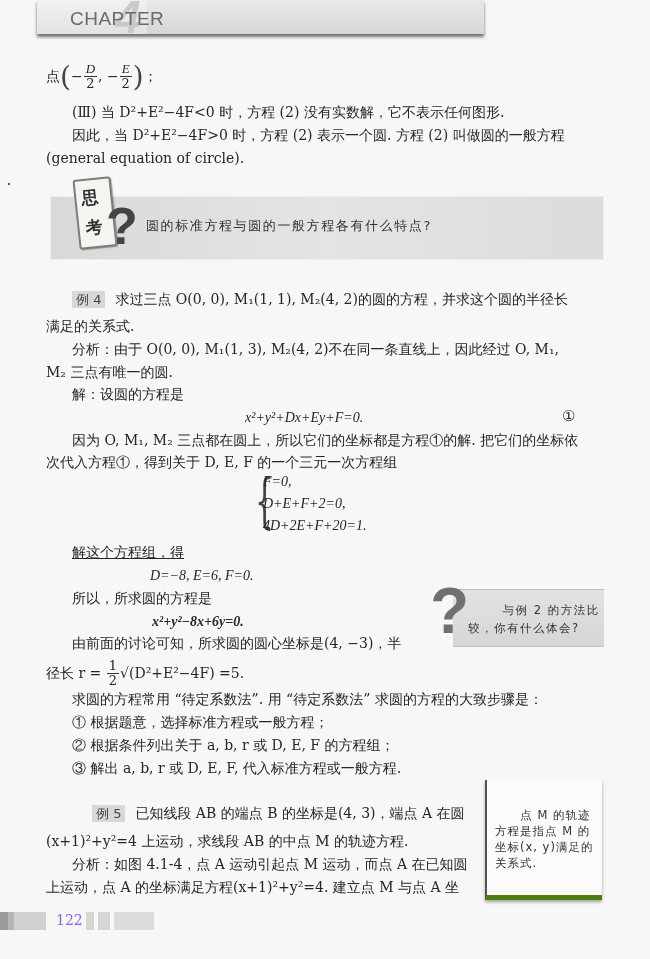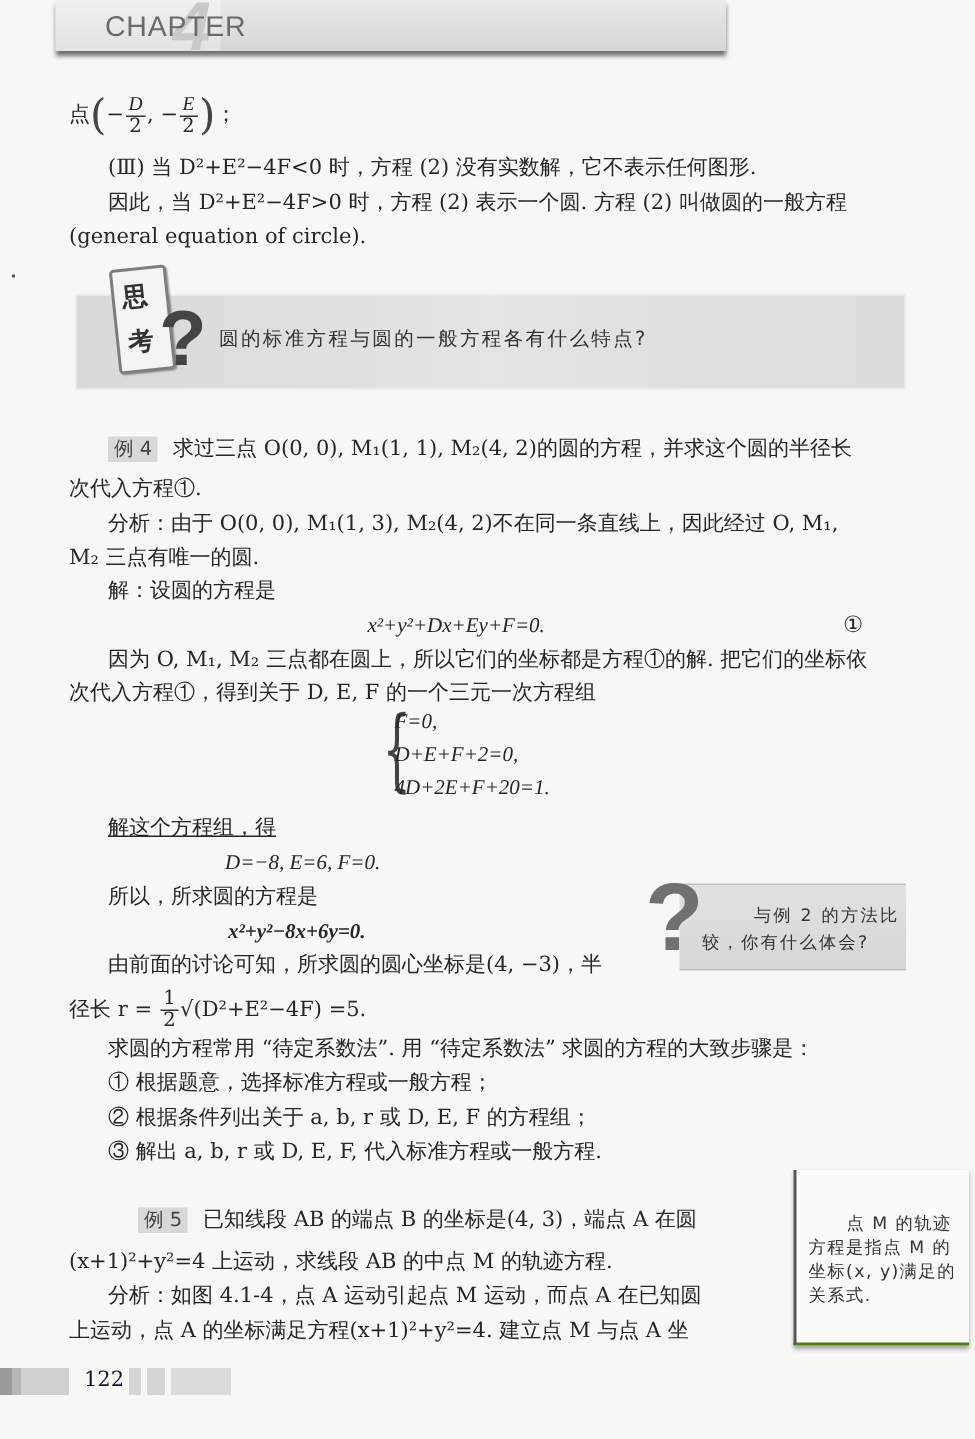--- a/index.html
+++ b/index.html
@@ -59,28 +59,27 @@
   .sys-line { position: absolute; left: 8px; font-size: 14px; white-space: nowrap; }
   .side-q-box {
     position: absolute; left: 453px; top: 589px; width: 151px; height: 56px;
     background: linear-gradient(#e2e2e0, #d6d6d4);
     border-top: 1px solid #bfbfbd; border-bottom: 1px solid #bfbfbd;
   }
   .side-q-mark { position: absolute; left: 430px; top: 574px; font-size: 64px; font-weight: bold; color: #707070; font-family: "Liberation Sans", sans-serif; }
   .side-q-text { position: absolute; left: 468px; top: 601px; width: 132px; font-size: 11.5px; line-height: 18px; letter-spacing: 1.5px; font-family: "DejaVu Sans", sans-serif; text-indent: 3em; color: #333; white-space: normal; }
   .note-card {
     position: absolute; left: 485px; top: 780px; width: 115px; height: 115px;
-    background: #fbfbf9; border-left: 2px solid #555; border-bottom: 2px solid #4d7c0f;
+    background: #fbfbf9; border-left: 2px solid #555; border-bottom: 5px solid #4d7c0f;
     box-shadow: 0 2px 3px rgba(0,0,0,0.35);
-    margin-left: 44px;
   }
   .note-text { position: absolute; left: 8px; top: 27px; width: 102px; font-size: 11.5px; line-height: 16px; letter-spacing: 1px; text-indent: 2.2em; font-family: "DejaVu Sans", sans-serif; color: #333; white-space: normal; }
   .footer-bars { position: absolute; left: 0; top: 912px; height: 18px; width: 650px; }
   .fb { position: absolute; top: 0; height: 18px; }
-  .page-num { position: absolute; left: 56px; top: 912px; font-size: 14px; color: #0f172a; }
+  .page-num { position: absolute; left: 56px; top: 912px; font-size: 14px; color: #8b5cf6; }
   .margin-dot { position: absolute; left: 8px; top: 183px; width: 2px; height: 2px; background: #555; }
 </style>
 </head>
 <body>
 
 <div class="header-band">
   <div class="header-left">
     <span class="chapter-num">4</span>
     <span class="chapter-word">CHAPTER</span>
   </div>
@@ -99,21 +98,21 @@
 <div class="think-card">
   <span class="c1">思</span>
   <span class="c2">考</span>
 </div>
 <span class="think-q">?</span>
 <span class="think-text">圆的标准方程与圆的一般方程各有什么特点?</span>
 
 <div class="p ind" style="top:290px;">
   <span class="ex-label">例 4</span><span>求过三点 O(0, 0), M₁(1, 1), M₂(4, 2)的圆的方程，并求这个圆的半径长</span>
 </div>
-<div class="p full" style="top:317px;">次代入方程①.</div>
+<div class="p full" style="top:317px;">满足的关系式.</div>
 <div class="p ind" style="top:340px;">分析：由于 O(0, 0), M₁(1, 3), M₂(4, 2)不在同一条直线上，因此经过 O, M₁,</div>
 <div class="p full" style="top:363px;">M₂ 三点有唯一的圆.</div>
 <div class="p ind" style="top:385px;">解：设圆的方程是</div>
 <div class="p" style="top:408px; left:245px;"><i class="v">x²+y²+Dx+Ey+F=0.</i></div>
 <div class="p" style="top:407px; left:562px;"><span class="circled">①</span></div>
 <div class="p ind" style="top:431px;">因为 O, M₁, M₂ 三点都在圆上，所以它们的坐标都是方程①的解. 把它们的坐标依</div>
 <div class="p full" style="top:453px;">次代入方程①，得到关于 D, E, F 的一个三元一次方程组</div>
 
 <div class="brace-sys">
   <span class="brace">{</span>

